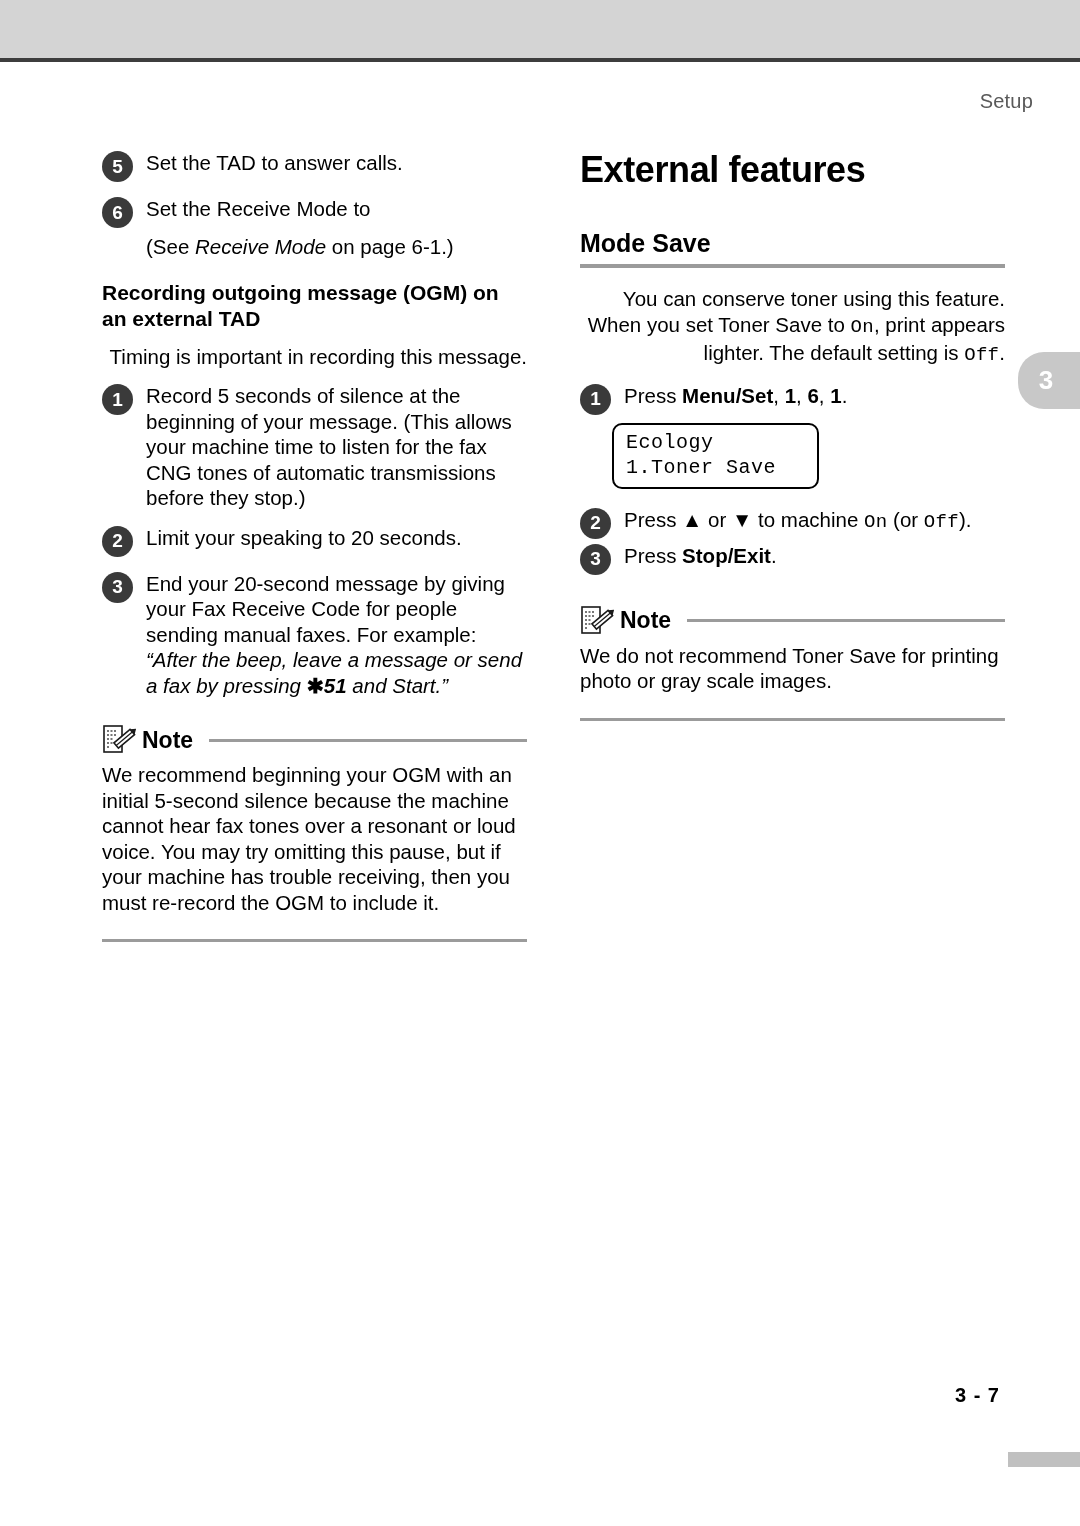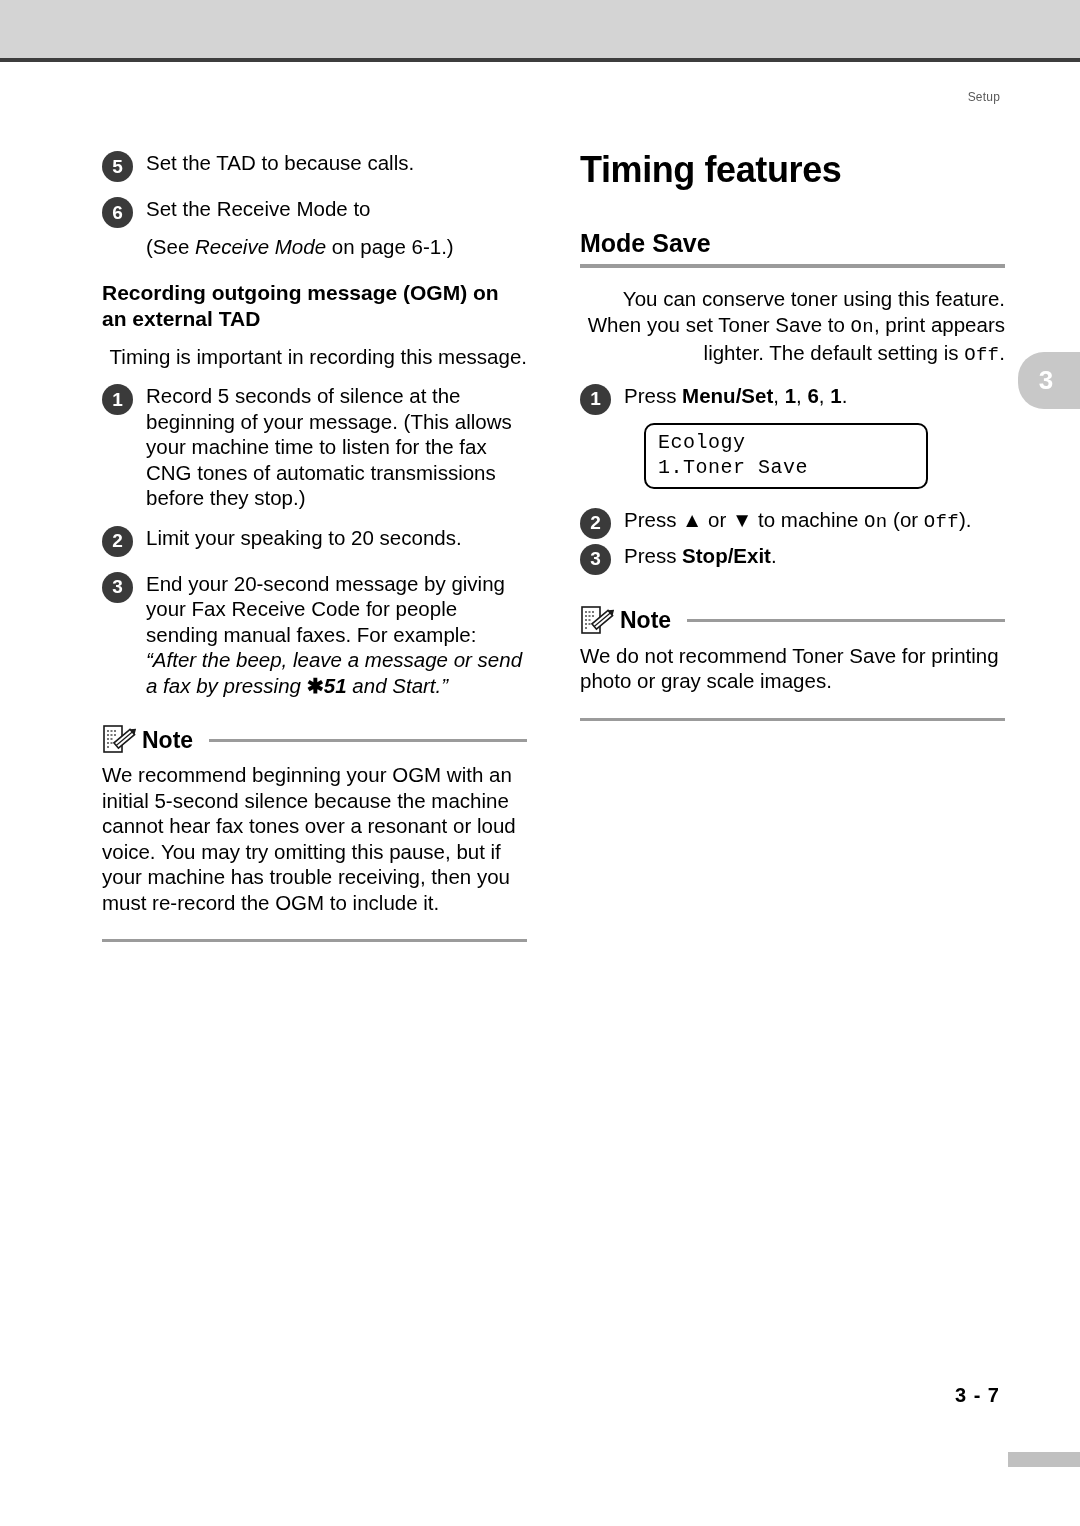--- a/index.html
+++ b/index.html
@@ -31,23 +31,24 @@
     height: 4px;
     background: #3d3d3d;
   }
 
   
   .running-head {
     position: absolute;
     left: 0; top: 90px;
     width: 1000px;
     text-align: right;
-    font-size: 12px;
+    font-size: 20px;
     color: #595959;
     letter-spacing: .2px;
+    padding-left: 33px;
   }
 
   
   .chapter-tab {
     position: absolute;
     left: 1018px; top: 352px;
     width: 62px; height: 57px;
     background: #c8c8c8;
     border-top-left-radius: 26px;
     border-bottom-left-radius: 26px;
@@ -136,22 +137,22 @@
   }
 
   
   .mono {
     font-family: "Liberation Mono", "DejaVu Sans Mono", monospace;
     font-size: 19px;
     letter-spacing: .3px;
   }
 
   .lcd {
-    margin: 6px 0 18px 64px;
-    width: 284px;
+    margin: 6px 0 18px 32px;
+    width: 207px;
     border: 2.5px solid #000;
     border-radius: 10px;
     padding: 5px 22px 7px 12px;
     box-sizing: border-box;
   }
   .lcd-line {
     font-family: "Liberation Mono", "DejaVu Sans Mono", monospace;
     font-size: 20px;
     line-height: 25px;
     letter-spacing: .5px;
@@ -220,21 +221,21 @@
 <div class="running-head">Setup</div>
 
 <div class="chapter-tab">
   <span>3</span>
 </div>
 
 <div class="col col-left">
 
   <div class="step">
     <div class="step-num">5</div>
-    <div class="step-body">Set the TAD to because calls.</div>
+    <div class="step-body">Set the TAD to answer calls.</div>
   </div>
 
   <div class="step" style="margin-bottom:6px;">
     <div class="step-num">6</div>
     <div class="step-body">Set the Receive Mode to</div>
   </div>
 
 
   <div class="indent-text" style="margin-bottom:8px;">
     <span>(See </span><span class="italic">Receive Mode</span><span> on page 6-1.)</span>
@@ -291,21 +292,21 @@
       <span class="note-rule"></span>
     </div>
     <div class="note-body">We recommend beginning your OGM with an initial 5-second silence because the machine cannot hear fax tones over a resonant or loud voice. You may try omitting this pause, but if your machine has trouble receiving, then you must re-record the OGM to include it.</div>
     <div class="note-close"></div>
   </div>
 
 </div>
 
 <div class="col col-right">
 
-  <div class="h1">Timing features</div>
+  <div class="h1">External features</div>
 
   <div class="h2">Mode Save</div>
   <div class="h2-rule"></div>
 
   <p class="para">
     <span>You can conserve toner using this feature. When you set Toner Save to </span><span class="mono">On</span><span>, print appears lighter. The default setting is </span><span class="mono">Off</span><span>.</span>
   </p>
 
   <div class="step" style="margin-bottom:8px;">
     <div class="step-num">1</div>

